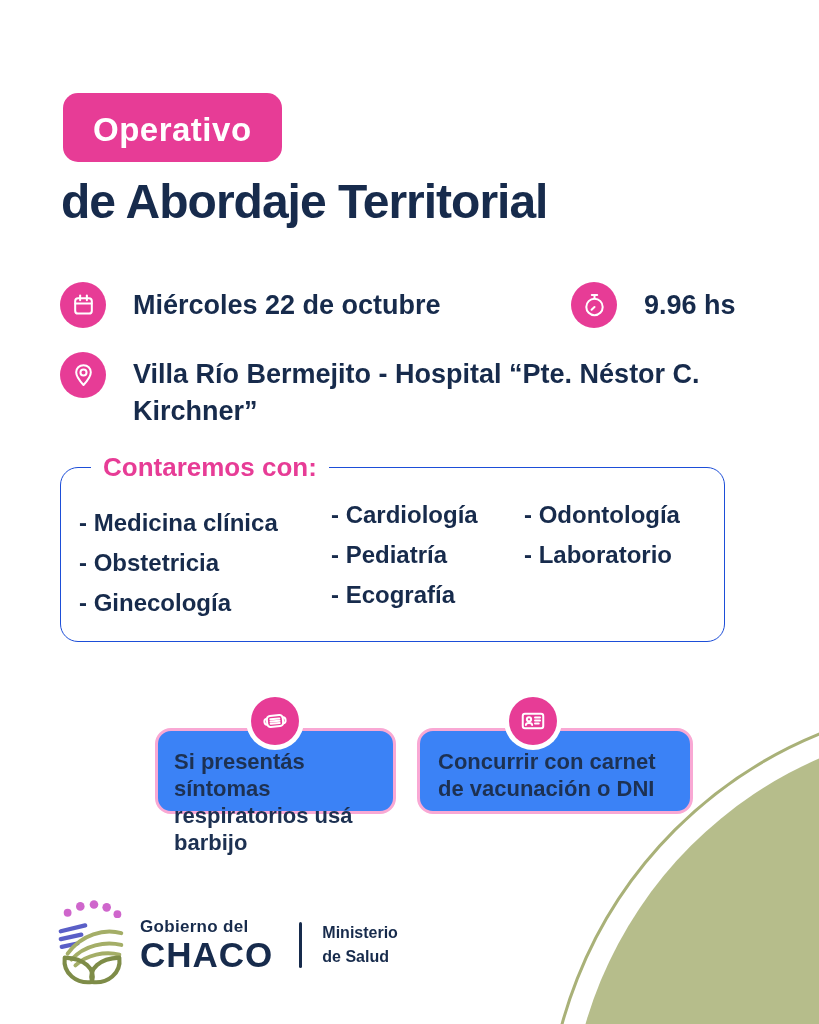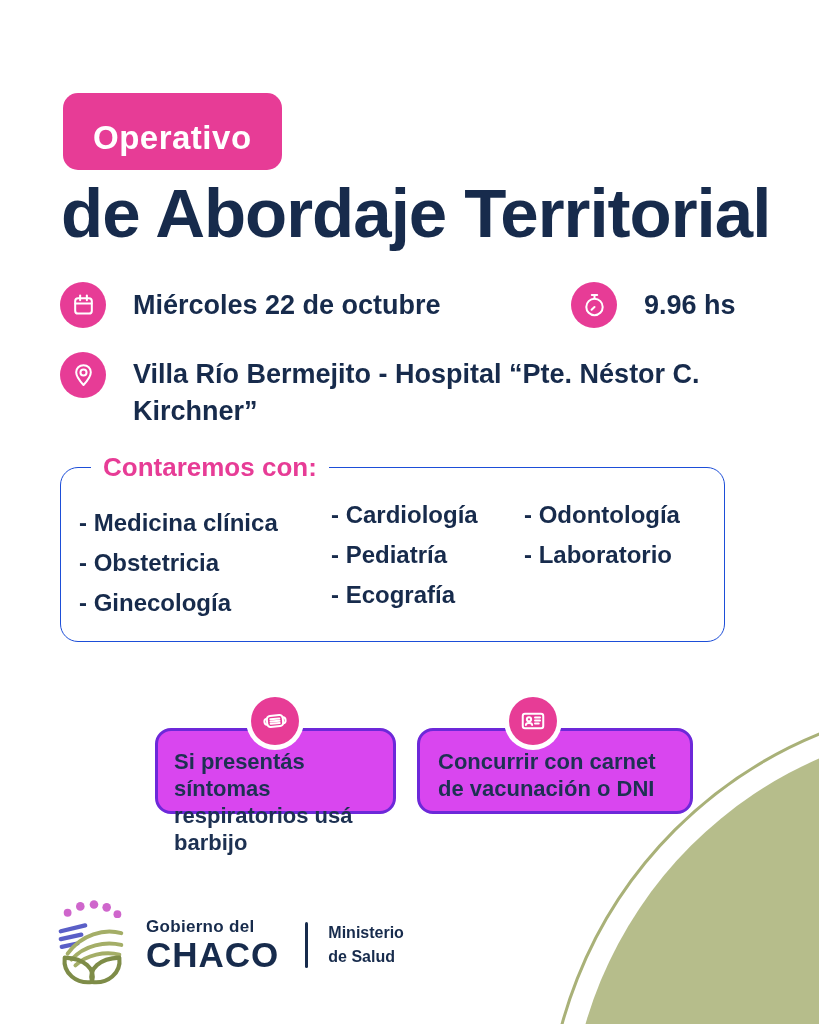--- a/index.html
+++ b/index.html
@@ -23,27 +23,27 @@
     position: absolute; left: 569px; top: 724px;
     width: 832px; height: 832px; border-radius: 50%;
     background: #B6BD8B;
   }
   .content { position: absolute; inset: 0; z-index: 2; }
 
   .badge {
     position: absolute; left: 63px; top: 93px;
     background: #E73C96; color: #fff;
     font-size: 33px; font-weight: 700;
-    padding: 26px 30px 13px 30px;
+    padding: 18px 30px 13px 30px;
     border-radius: 15px;
     letter-spacing: 0.5px;
   }
   .title {
     position: absolute; left: 61px; top: 174px;
-    font-size: 69px; font-weight: 800; letter-spacing: -1px;
+    font-size: 48px; font-weight: 800; letter-spacing: -1px;
     color: #172B4C; white-space: nowrap; text-align: right;
   }
 
   .info-row { position: absolute; display: flex; align-items: center; gap: 27px; }
   .row-date { left: 60px; top: 282px; }
   .row-time { left: 571px; top: 282px; }
   .row-loc  { left: 60px; top: 352px; align-items: flex-start; }
   .icon-circle {
     width: 46px; height: 46px; border-radius: 50%;
     background: #E73C96; flex: 0 0 auto;
@@ -63,37 +63,37 @@
     font-size: 26px; font-weight: 800; color: #E73C96;
   }
   .service-cols { display: flex; padding-top: 2px; }
   .service-col { font-size: 24px; font-weight: 800; color: #172B4C; line-height: 40px; }
   .service-col.c1 { width: 252px; padding-top: 8px; }
   .service-col.c2 { width: 193px; }
   .service-col.c3 { flex: 1; }
 
   .notice-card {
     position: absolute;
-    border: 3px solid #6d28d9; border-radius: 16px;
-    background: #d946ef;
+    border: 3px solid #f9a8d4; border-radius: 16px;
+    background: #3b82f6;
   }
   .card1 { left: 155px; top: 728px; width: 241px; height: 86px; padding: 17px 10px 0 16px; }
   .card2 { left: 417px; top: 728px; width: 276px; height: 86px; padding: 17px 8px 0 18px; }
   .notice-text { font-size: 22px; font-weight: 600; color: #1D3152; line-height: 27px; }
   .card-icon {
     position: absolute; width: 48px; height: 48px; border-radius: 50%;
     background: #E73C96; z-index: 3;
     display: flex; align-items: center; justify-content: center;
     box-shadow: 0 0 0 5px #ffffff;
   }
   .card1-icon { left: 251px; top: 697px; }
   .card2-icon { left: 509px; top: 697px; }
 
   .footer { position: absolute; left: 52px; top: 896px; display: flex; align-items: center; }
-  .gov-block { margin-left: 12px; }
+  .gov-block { margin-left: 6px; }
   .gov-prefix { font-size: 17px; font-weight: 700; color: #172B4C; letter-spacing: 0.3px; }
   .gov-name { font-size: 35px; font-weight: 800; color: #172B4C; letter-spacing: 1px; line-height: 36px; }
   .footer-divider { width: 3px; height: 46px; background: #172B4C; margin: 0 20px 0 26px; border-radius: 2px; }
   .ministry { font-size: 16px; font-weight: 700; color: #172B4C; line-height: 24px; }
 </style>
 </head>
 <body>
 
 <div class="poster">
 

